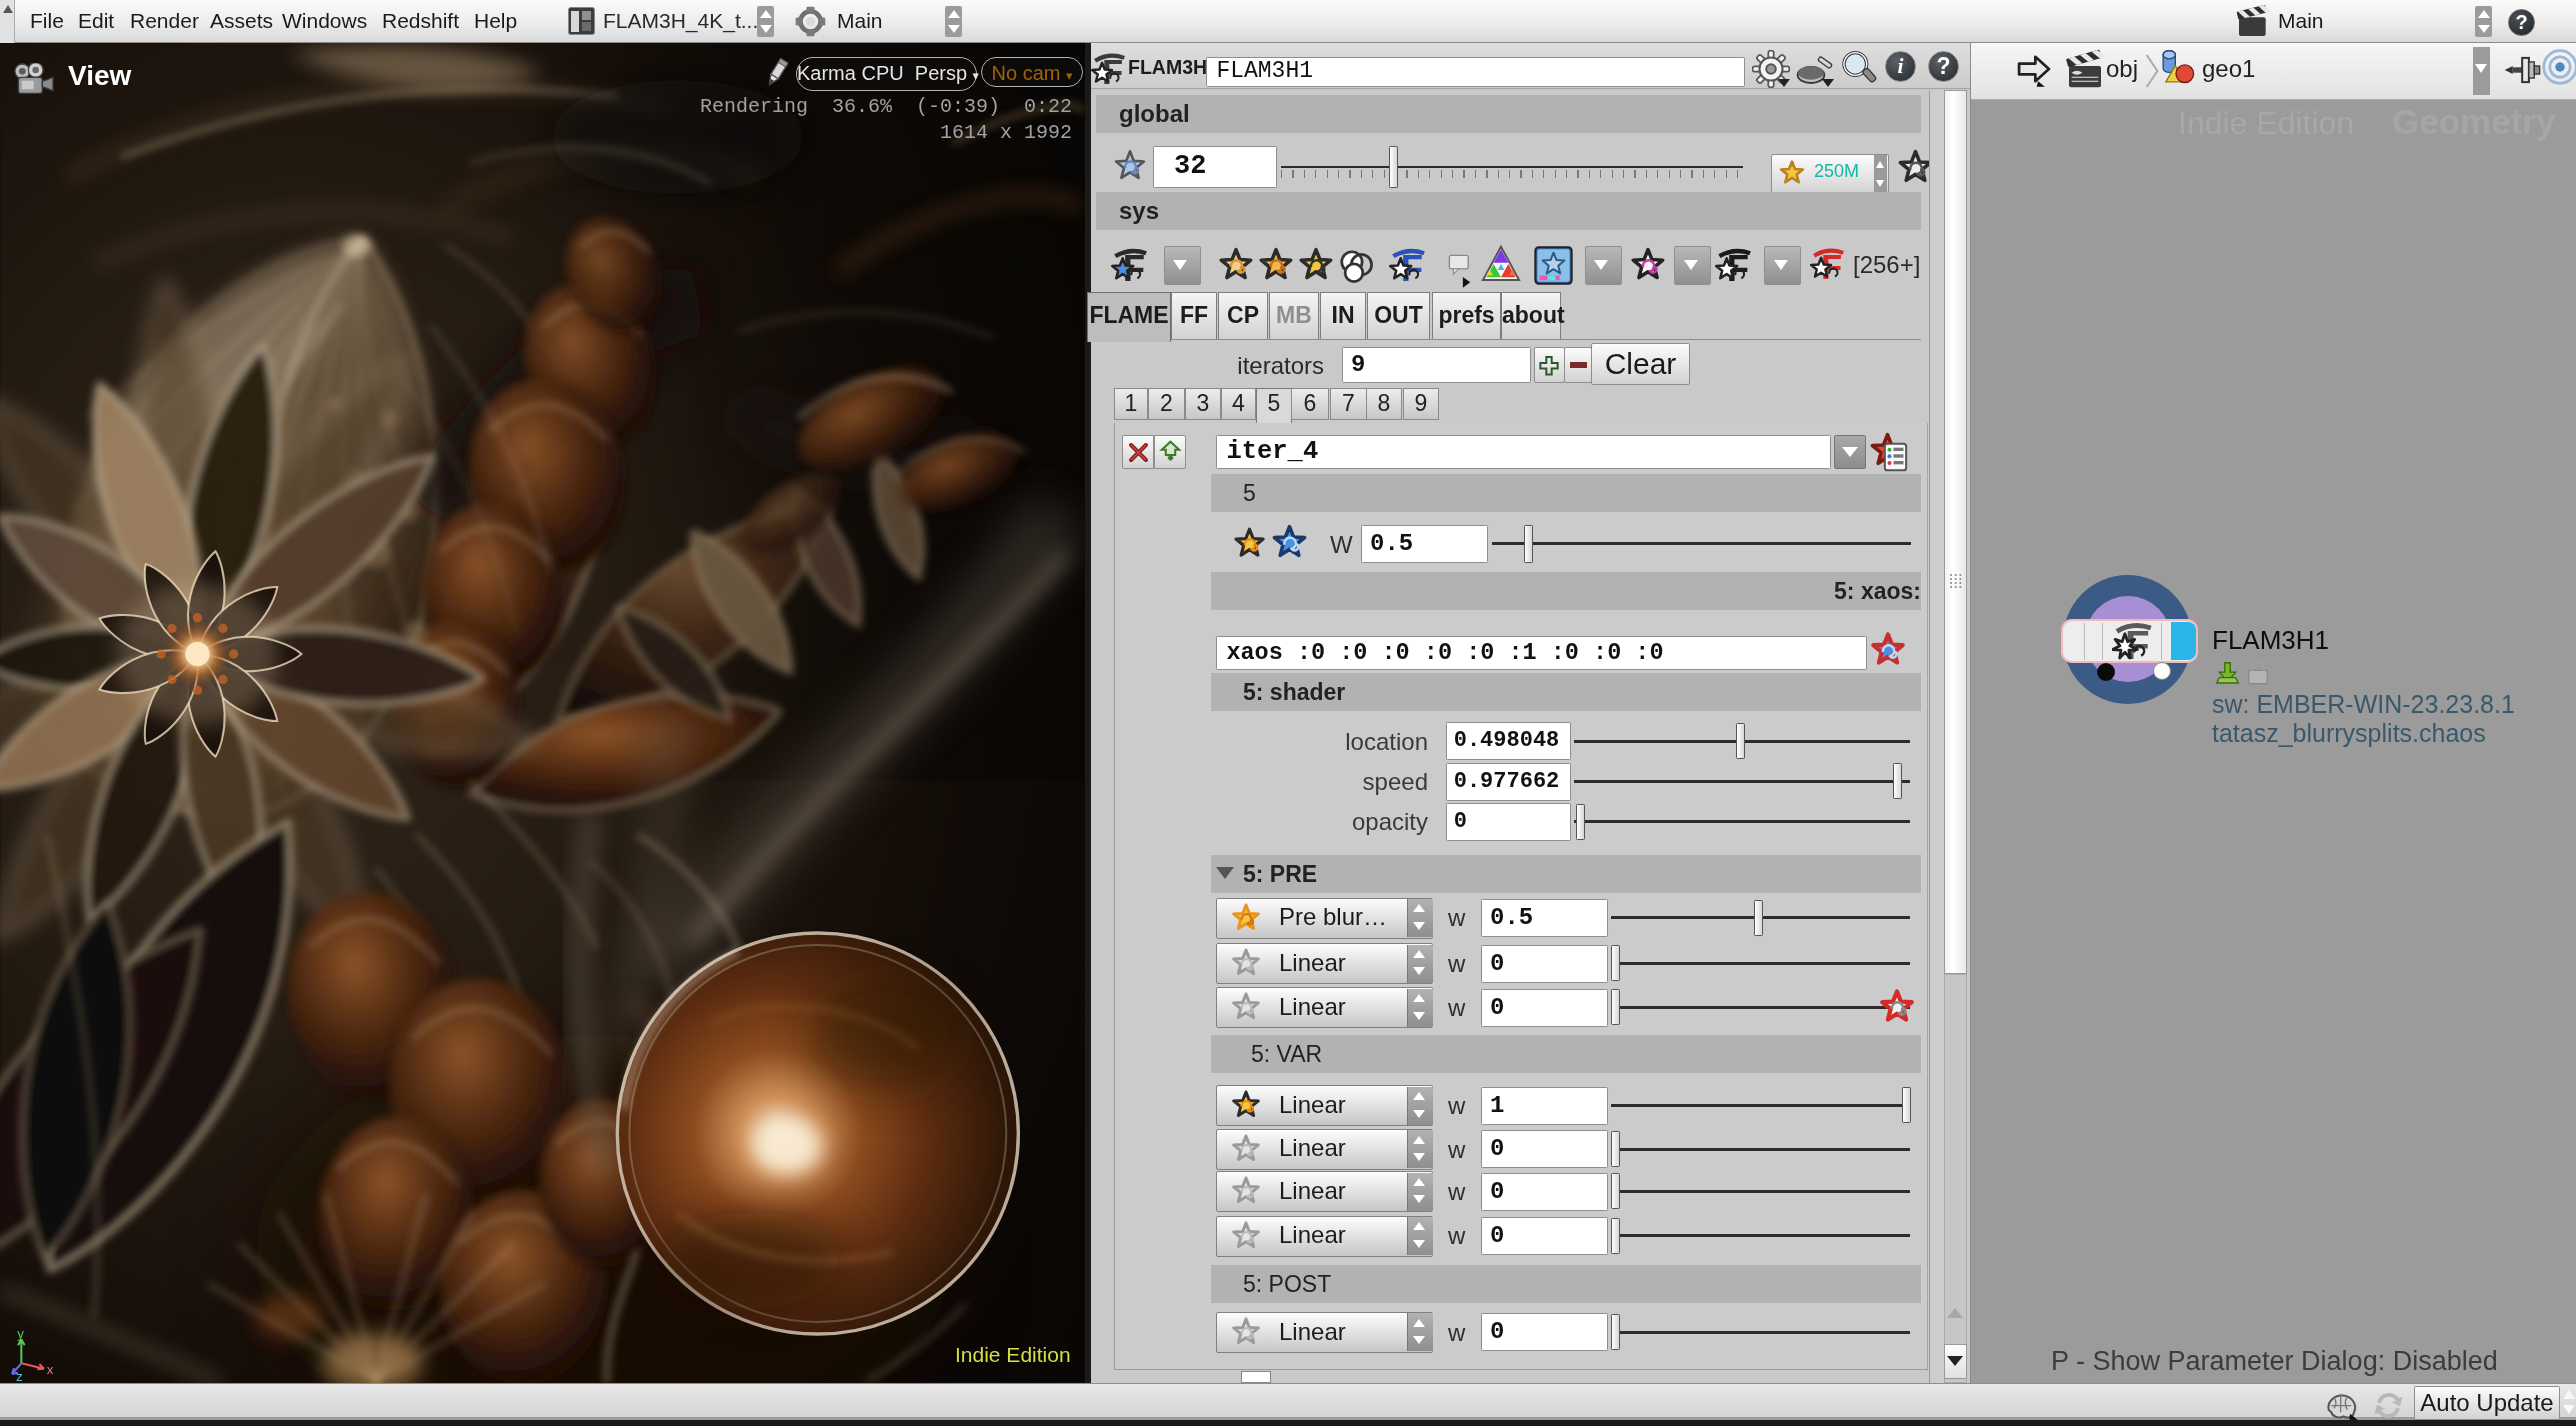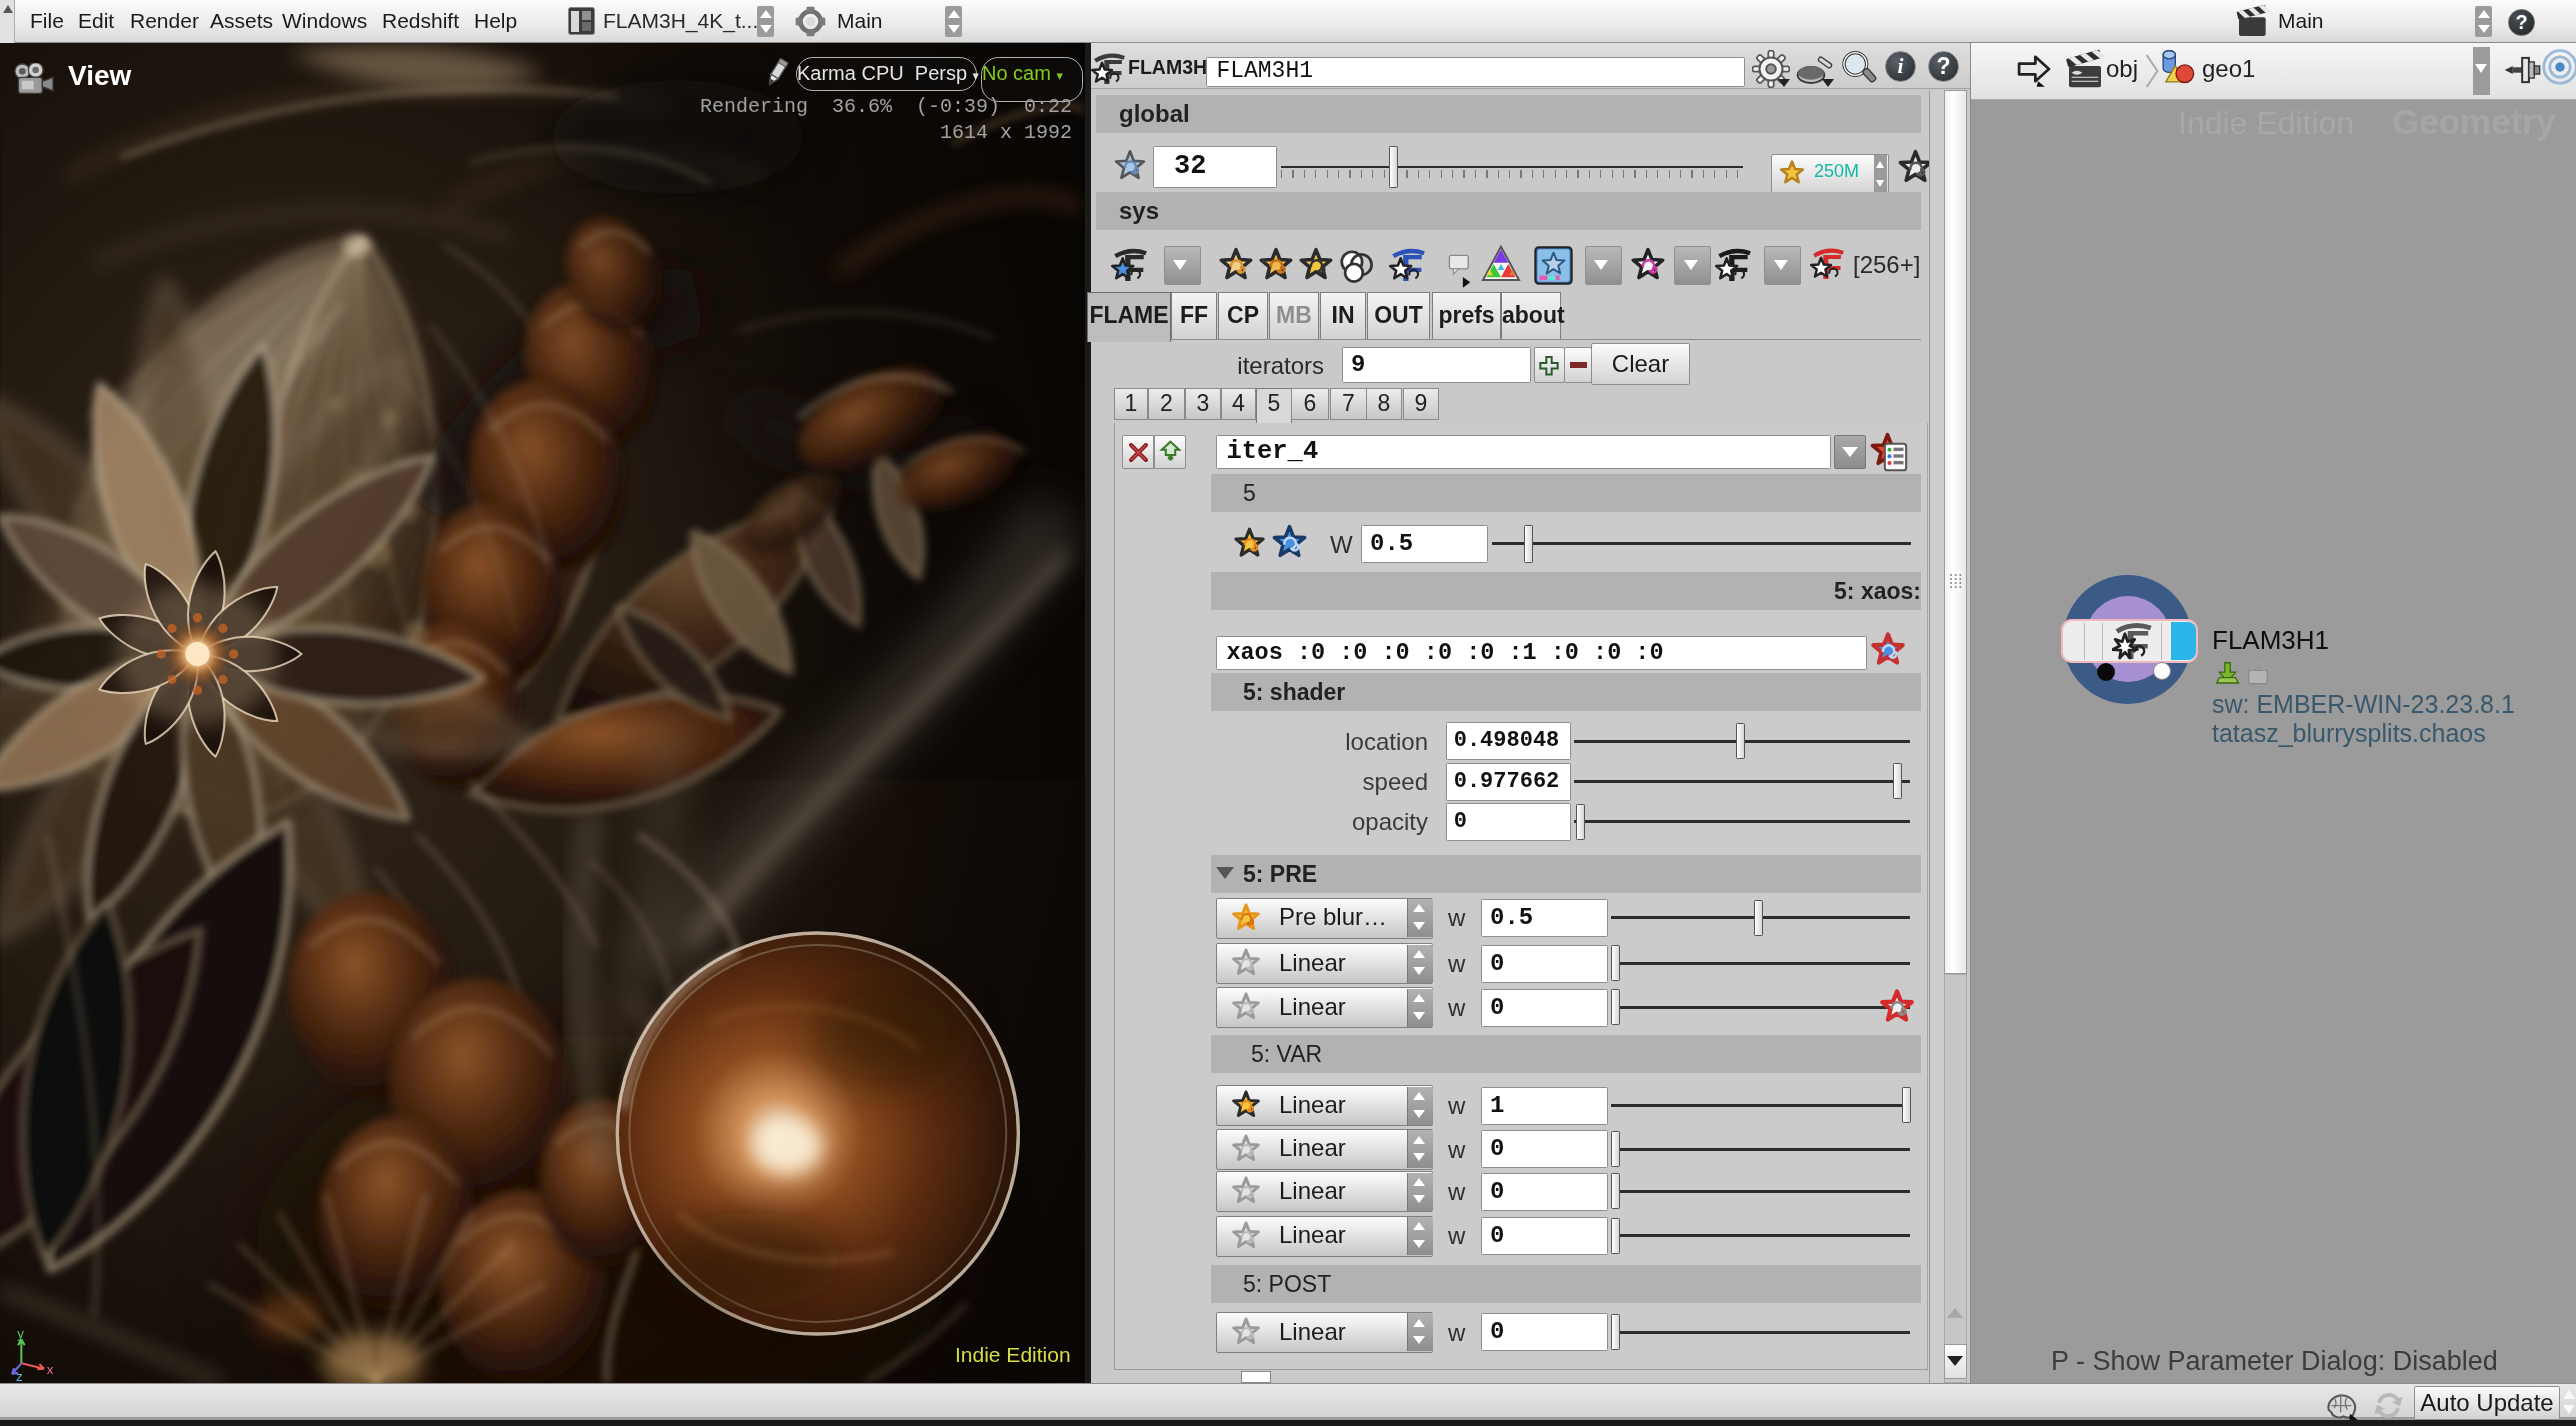--- a/index.html
+++ b/index.html
@@ -324,21 +324,21 @@
 <span class="abs" style="left:68px;top:17.4px;font-size:28px;font-weight:bold;color:#fff;">View</span>
 <svg class="abs" style="left:762px;top:14.8px;" width="28" height="31" viewBox="0 0 42 46">
   <g transform="rotate(32 21 23)">
           <rect x="15" y="2" width="13" height="26" fill="#d8d8d8" stroke="#555" stroke-width="2"></rect>
   <rect x="15" y="0" width="13" height="7" fill="#9a9a9a" stroke="#555" stroke-width="1.5"></rect>
   <path d="M15,28 L21.5,42 L28,28 Z" fill="#e8e8e8" stroke="#555" stroke-width="2"></path>
   <path d="M19,34 L21.5,42 L24,34 Z" fill="#333"></path>
         </g>
 </svg>
 <div class="abs" style="left:796px;top:14px;width:181px;height:34px;border:1.3px solid #b3b3b3;border-radius:17.4px;background:rgba(16,14,12,0.55);color:#e4e4e4;font-size:20px;line-height:31px;text-align:center;white-space:nowrap;">Karma CPU&nbsp; Persp <span style="font-size:12.7px;">▾</span></div>
-<div class="abs" style="left:981px;top:14px;width:102px;height:45px;border:1.3px solid #b3b3b3;border-radius:17.4px;background:rgba(16,14,12,0.55);color:#84cc16;font-size:20px;line-height:31px;text-align:left;white-space:nowrap;">No cam <span style="font-size:12.7px;">▾</span></div>
+<div class="abs" style="left:981px;top:14px;width:102px;height:30px;border:1.3px solid #b3b3b3;border-radius:17.4px;background:rgba(16,14,12,0.55);color:#a16207;font-size:20px;line-height:31px;text-align:center;white-space:nowrap;">No cam <span style="font-size:12.7px;">▾</span></div>
 <div class="abs" style="left:602px;top:52px;width:470px;text-align:right;font-family:'Liberation Mono',monospace;font-size:20px;color:#a2a2a2;white-space:nowrap;">Rendering&nbsp; 36.6%&nbsp; (-0:39)&nbsp; 0:22</div>
 <div class="abs" style="left:602px;top:78px;width:470px;text-align:right;font-family:'Liberation Mono',monospace;font-size:20px;color:#a2a2a2;white-space:nowrap;">1614 x 1992</div>
 <span class="abs" style="left:955px;top:1300px;font-size:21px;color:#d5de49;">Indie Edition</span>
 <svg class="abs" style="left:9.4px;top:1287px;" width="74" height="52" viewBox="0 0 110 78">
  <path d="M18,50 L18,14 M18,14 l-5,9 M18,14 l5,9" stroke="#58c858" stroke-width="3" fill="none"></path>
  <text x="12" y="12" fill="#58c858" font-size="20">y</text>
  <path d="M18,50 L52,58 M52,58 l-10,1 M52,58 l-7,-7" stroke="#e85858" stroke-width="3" fill="none"></path>
  <text x="56" y="66" fill="#e86a9a" font-size="20">x</text>
  <path d="M18,50 L4,66 M4,66 l3,-9 M4,66 l9,-2" stroke="#6a6ae8" stroke-width="3" fill="none"></path>
  <text x="10" y="76" fill="#58b8e8" font-size="20">z</text>
@@ -487,21 +487,21 @@
 <div class="tab" style="left:1501px;width:60px;">about</div>
 <div class="abs" style="left:1171px;top:339px;width:750px;height:1.3px;background:#8d8d8d;"></div>
 <div class="abs" style="left:1123px;top:352px;width:201px;text-align:right;font-size:24px;color:#2a2a2a;">iterators</div>
 <div class="fld" style="left:1342px;top:347px;width:189px;height:36px;font-size:24px;line-height:34px;padding-left:8px;">9</div>
 <div class="btn" style="left:1534px;top:347px;width:31px;height:36px;"></div>
 <svg class="abs" style="left:1539px;top:353px;" width="20" height="25.5" viewBox="0 0 30 38">
 <path d="M11,6 h8 v9 h9 v8 h-9 v9 h-8 v-9 h-9 v-8 h9 Z" fill="none" stroke="#2a5a2a" stroke-width="3"></path>
     </svg>
 <div class="btn" style="left:1564px;top:347px;width:28px;height:36px;"></div>
 <div class="abs" style="left:1570px;top:362px;width:17.4px;height:6px;background:#7a2a2a;"></div>
-<div class="btn" style="left:1591px;top:343px;width:99px;height:42px;font-size:24px;line-height:39px;">Clear</div>
+<div class="btn" style="left:1591px;top:343px;width:99px;height:42px;font-size:30px;line-height:39px;">Clear</div>
 <div class="ntab" style="left:1114px;width:34px;">1</div>
 <div class="ntab" style="left:1148px;width:37px;">2</div>
 <div class="ntab" style="left:1185px;width:36px;">3</div>
 <div class="ntab" style="left:1221px;width:35px;">4</div>
 <div class="ntab" style="left:1256px;width:36px;height:36px;background:#d9d9d9;border-color:#7a7a7a;">5</div>
 <div class="ntab" style="left:1291px;width:38px;">6</div>
 <div class="ntab" style="left:1330px;width:37px;">7</div>
 <div class="ntab" style="left:1366px;width:36px;">8</div>
 <div class="ntab" style="left:1403px;width:36px;">9</div>
 <div class="abs" style="left:1114px;top:423px;width:814px;height:947px;border-left:1.3px solid #9a9a9a;border-bottom:1.3px solid #9a9a9a;border-right:1.3px solid #a5a5a5;background:#cbcbcb;"></div>

